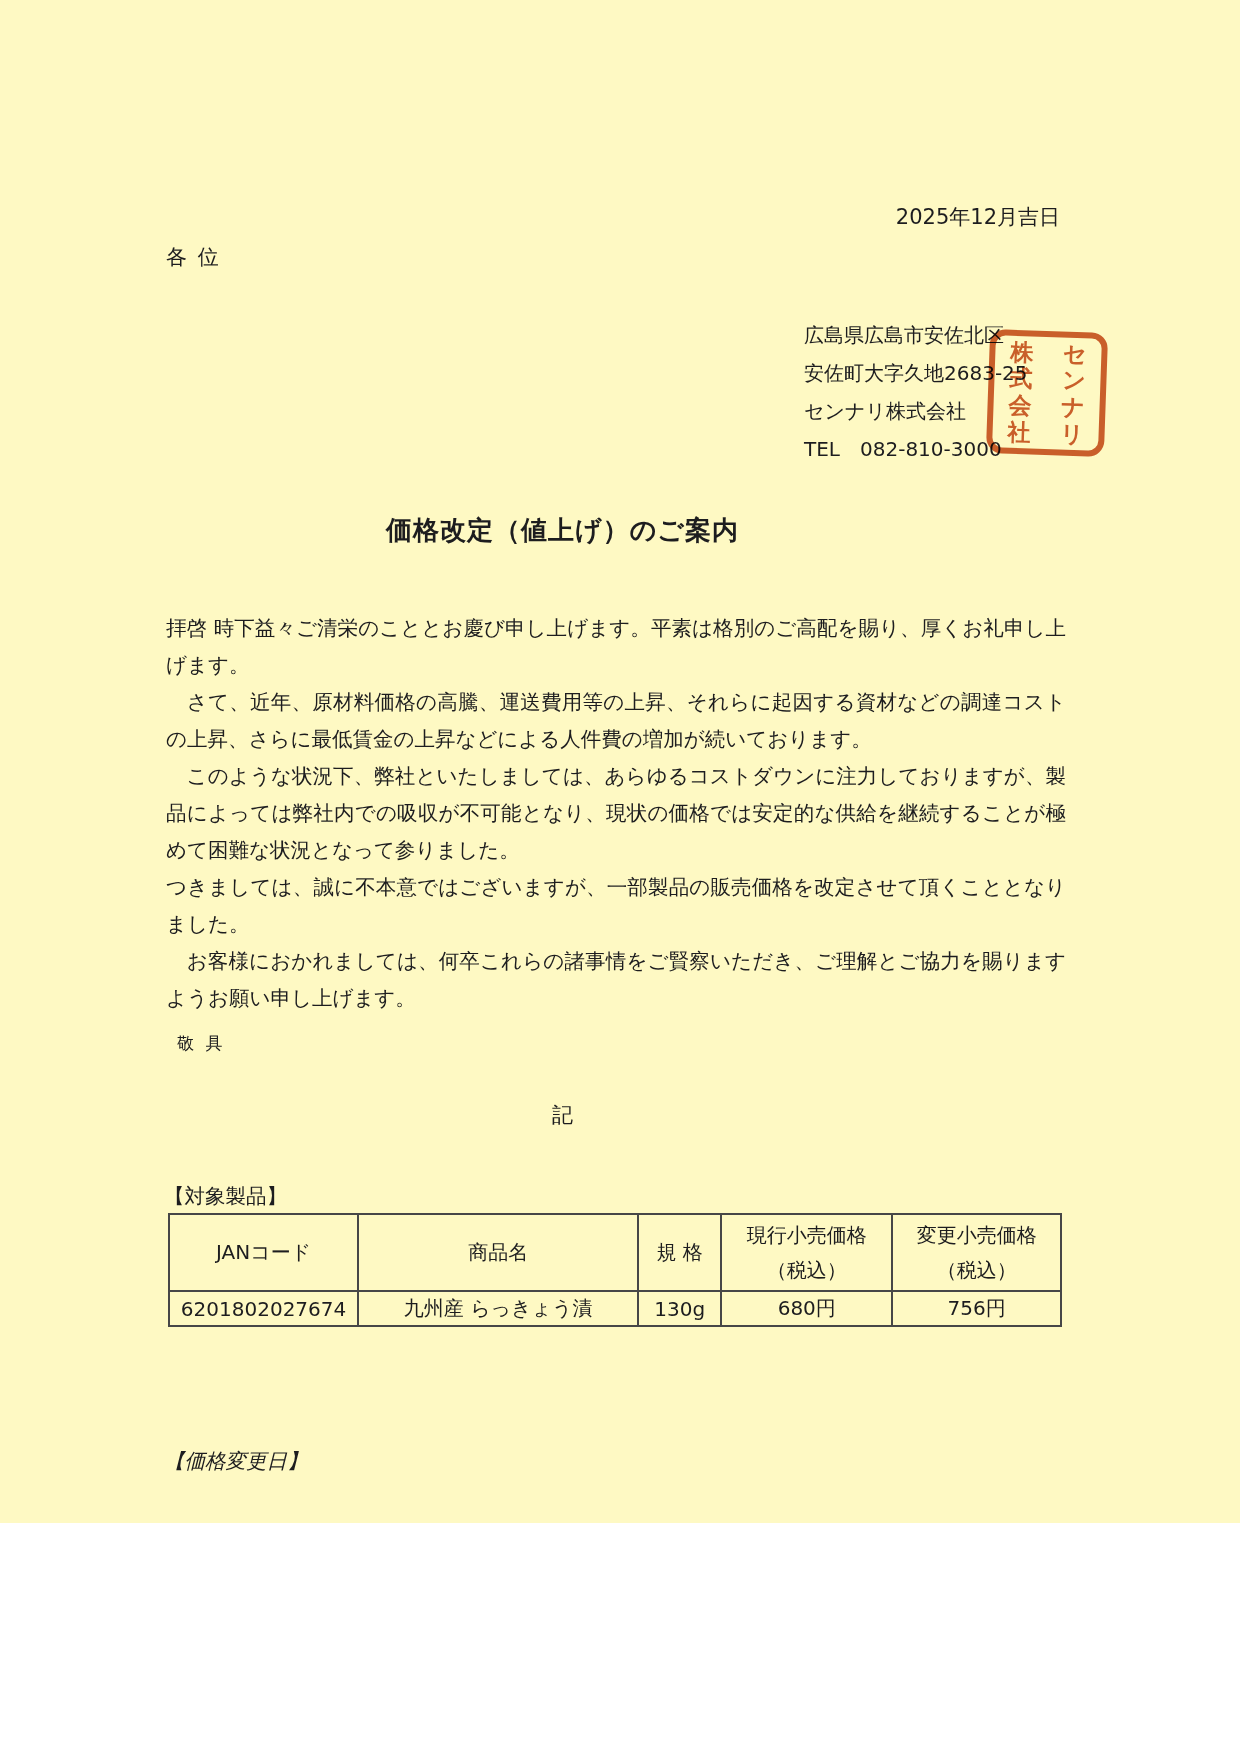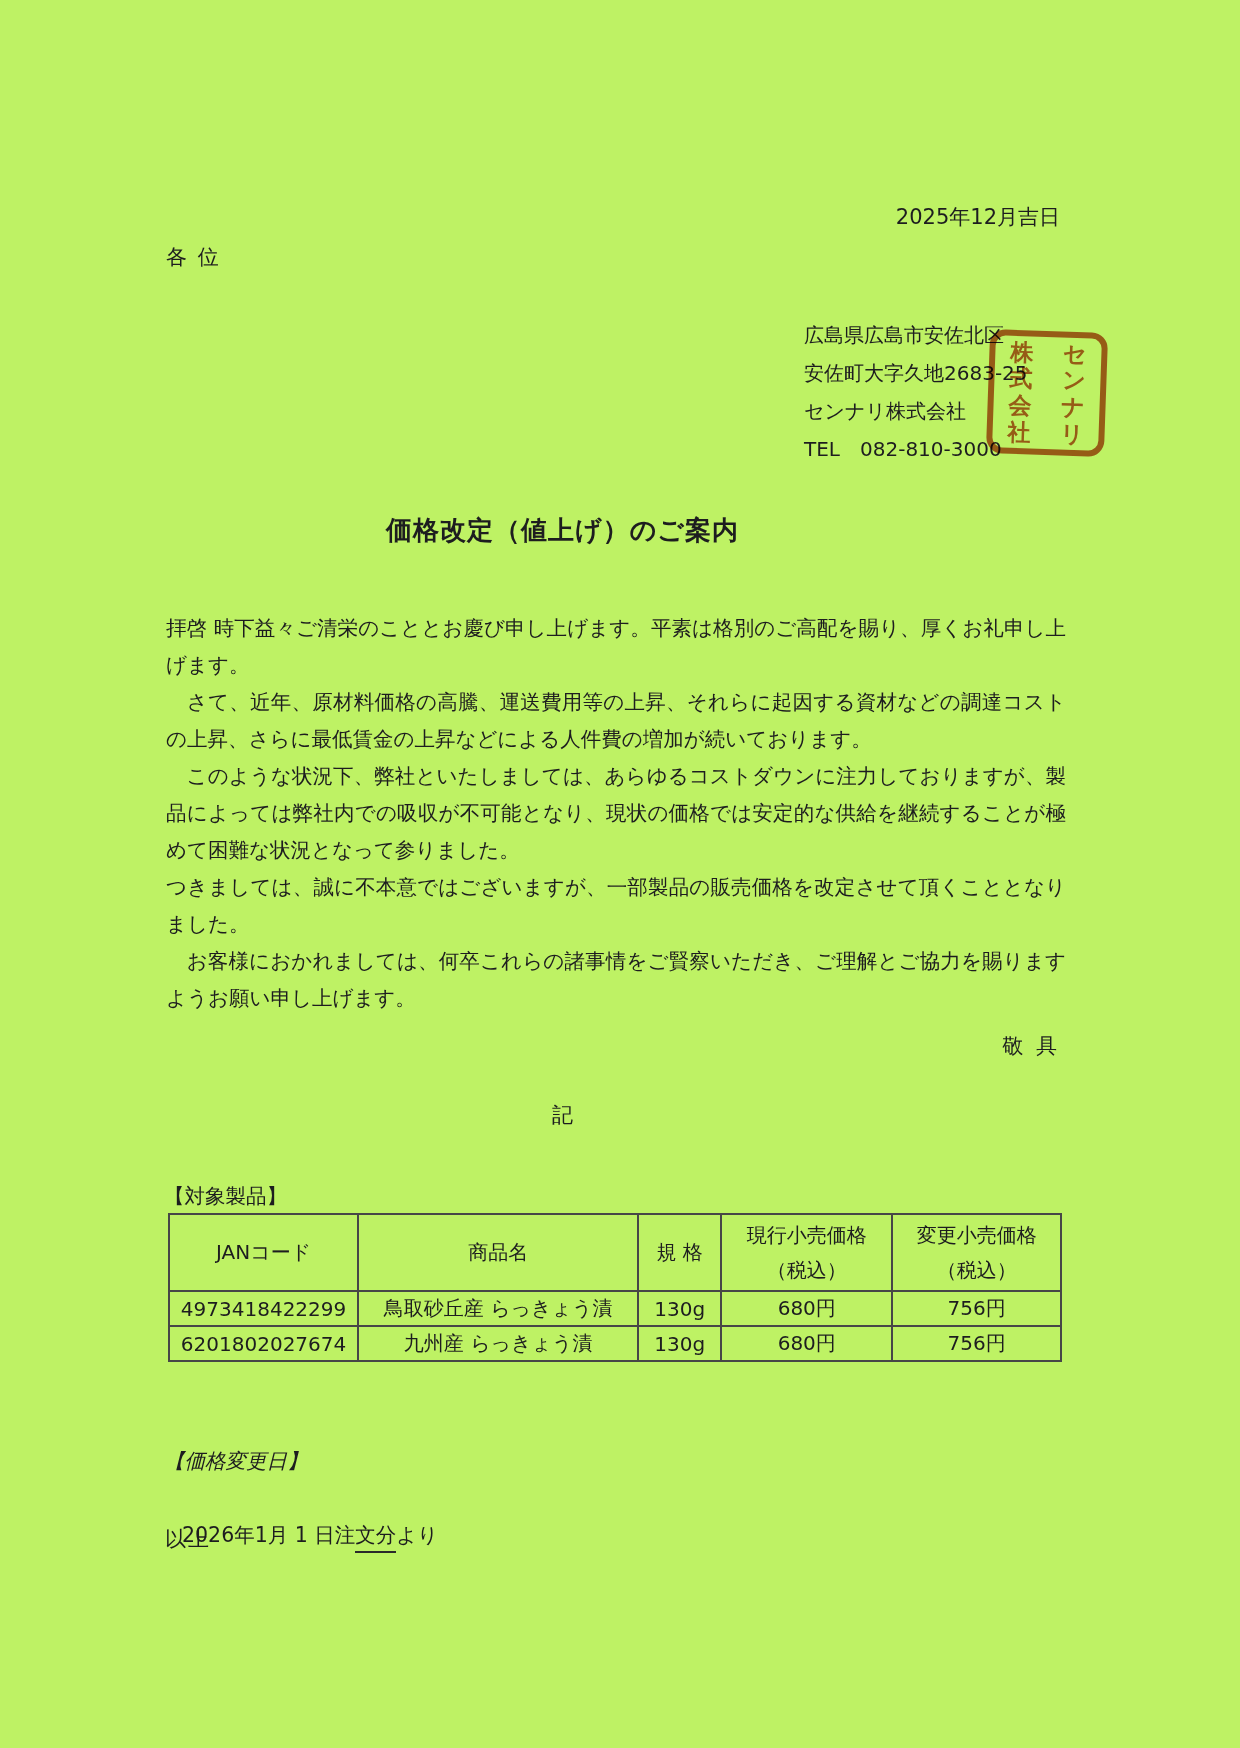--- a/index.html
+++ b/index.html
@@ -3,22 +3,22 @@
 <meta charset="utf-8">
 <style>
   html, body {
     margin: 0;
     padding: 0;
     background: #ffffff;
   }
   .page {
     position: relative;
     width: 1240px;
-    height: 1748px;
-    background: #bef264;
+    height: 1523px;
+    background: #fef9c3;
     font-family: "DejaVu Sans", "Liberation Sans", sans-serif;
     color: #1d1d1f;
     overflow: hidden;
   }
   .date {
     position: absolute;
     top: 203px;
     left: 165px;
     width: 895px;
     text-align: right;
@@ -81,24 +81,23 @@
     left: 166px;
     width: 900px;
     font-size: 20.5px;
     line-height: 37px;
     text-align: justify;
   }
   .body-text p { margin: 0; }
   .closing {
     position: absolute;
     top: 1032px;
-    left: 165px;
+    left: 177px;
     width: 895px;
-    text-align: right;
-    font-size: 21px;
+    font-size: 17px;
     letter-spacing: 3px;
   }
   .record {
     position: absolute;
     top: 1101px;
     left: 165px;
     width: 795px;
     text-align: center;
     font-size: 21px;
   }
@@ -209,27 +208,20 @@
         <th>商品名</th>
         <th>規 格</th>
         <th>現行小売価格
 （税込）</th>
         <th>変更小売価格
 （税込）</th>
       </tr>
     </thead>
     <tbody>
       <tr>
-        <td>4973418422299</td>
-        <td class="cell-name">鳥取砂丘産 らっきょう漬</td>
-        <td>130g</td>
-        <td>680円</td>
-        <td>756円</td>
-      </tr>
-      <tr>
         <td>6201802027674</td>
         <td class="cell-name">九州産 らっきょう漬</td>
         <td>130g</td>
         <td>680円</td>
         <td>756円</td>
       </tr>
     </tbody>
   </table>
 
   <div class="section-heading price-change-heading">【価格変更日】</div>

